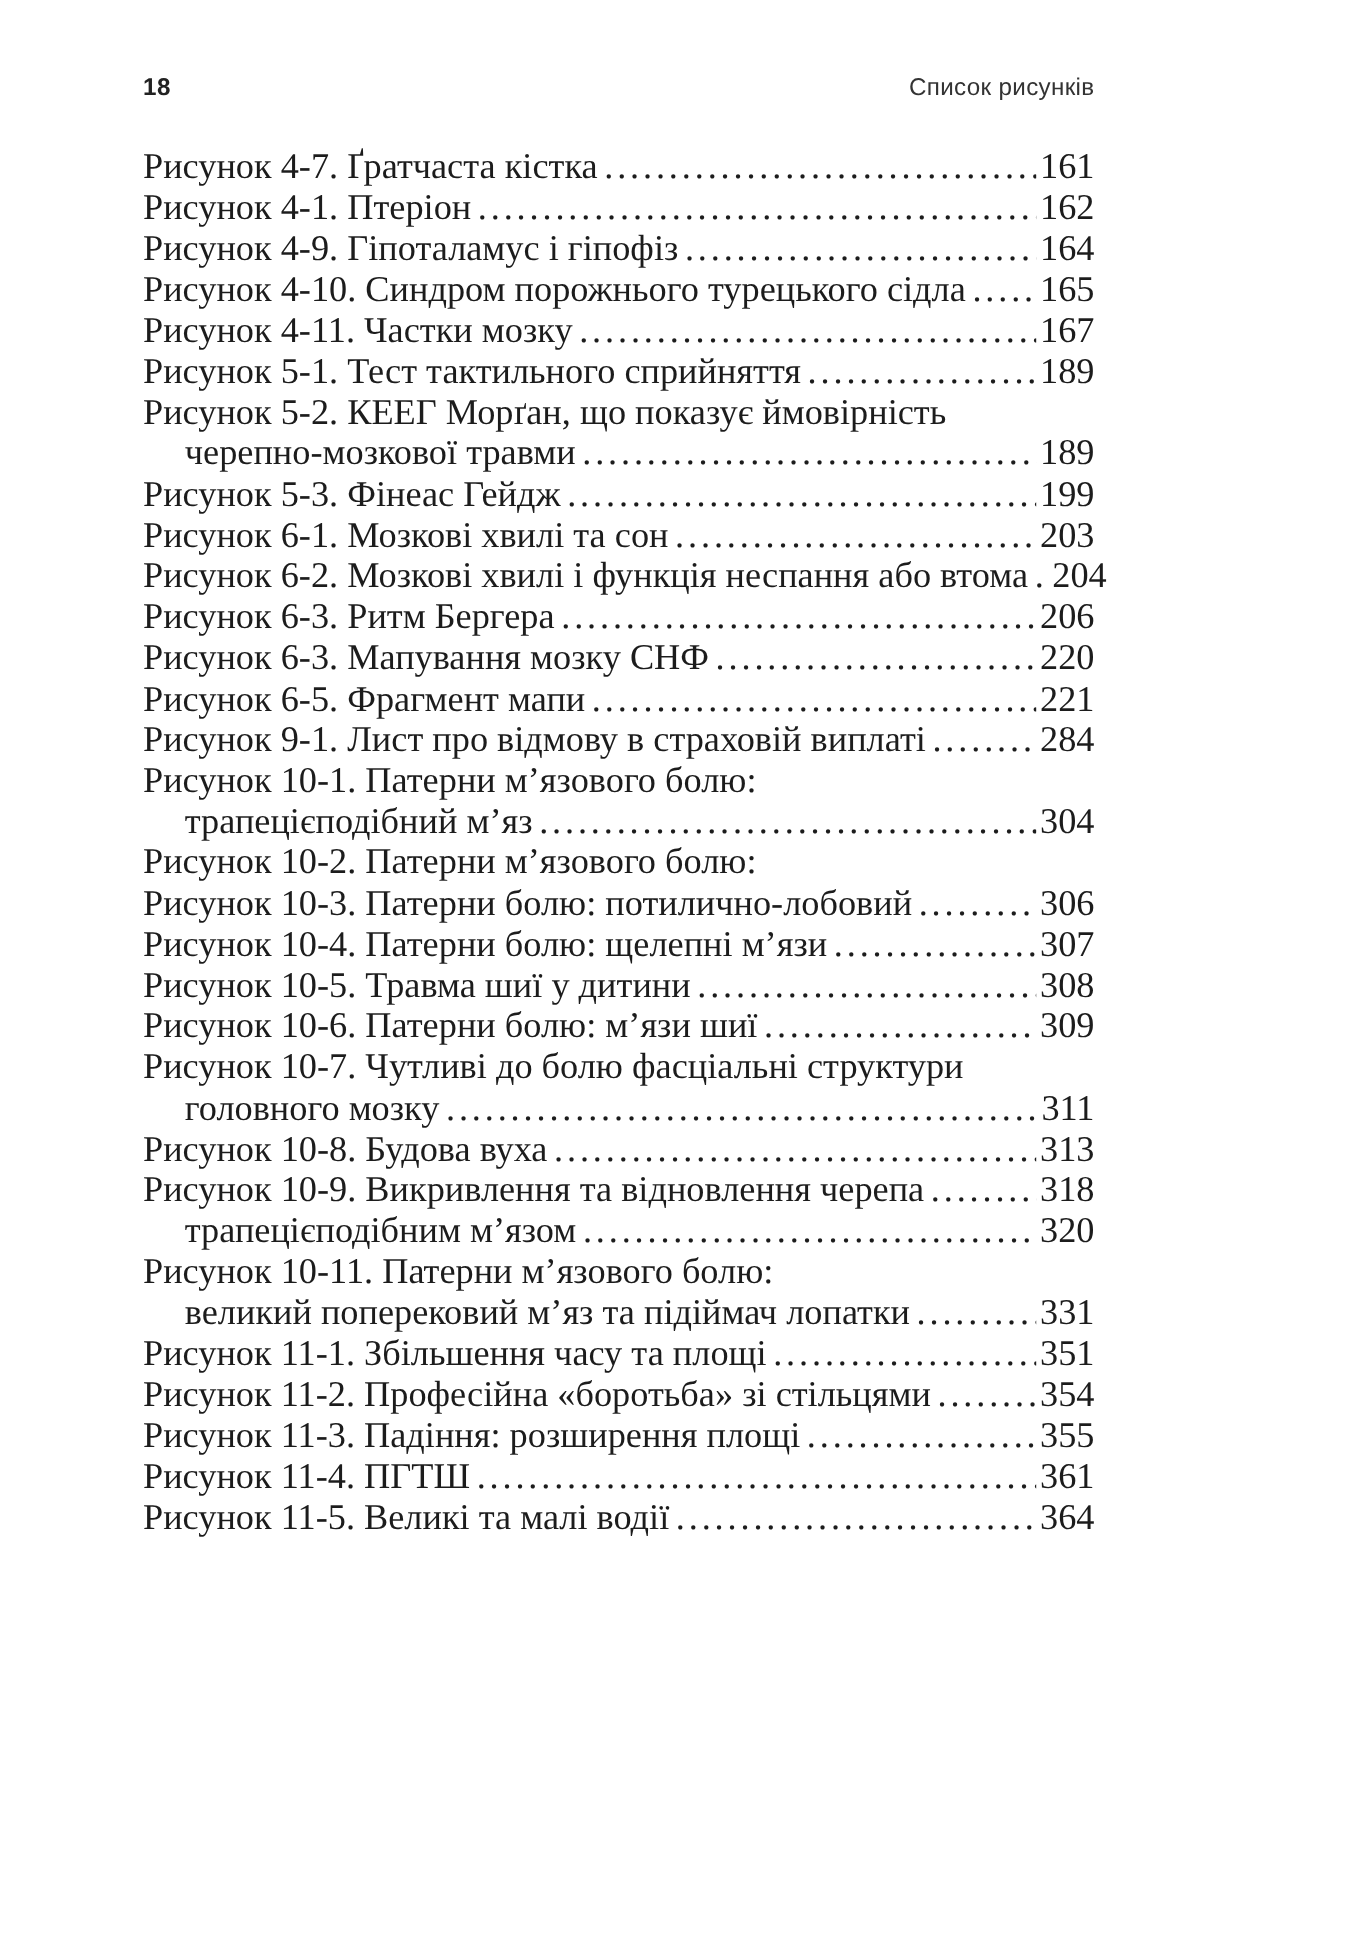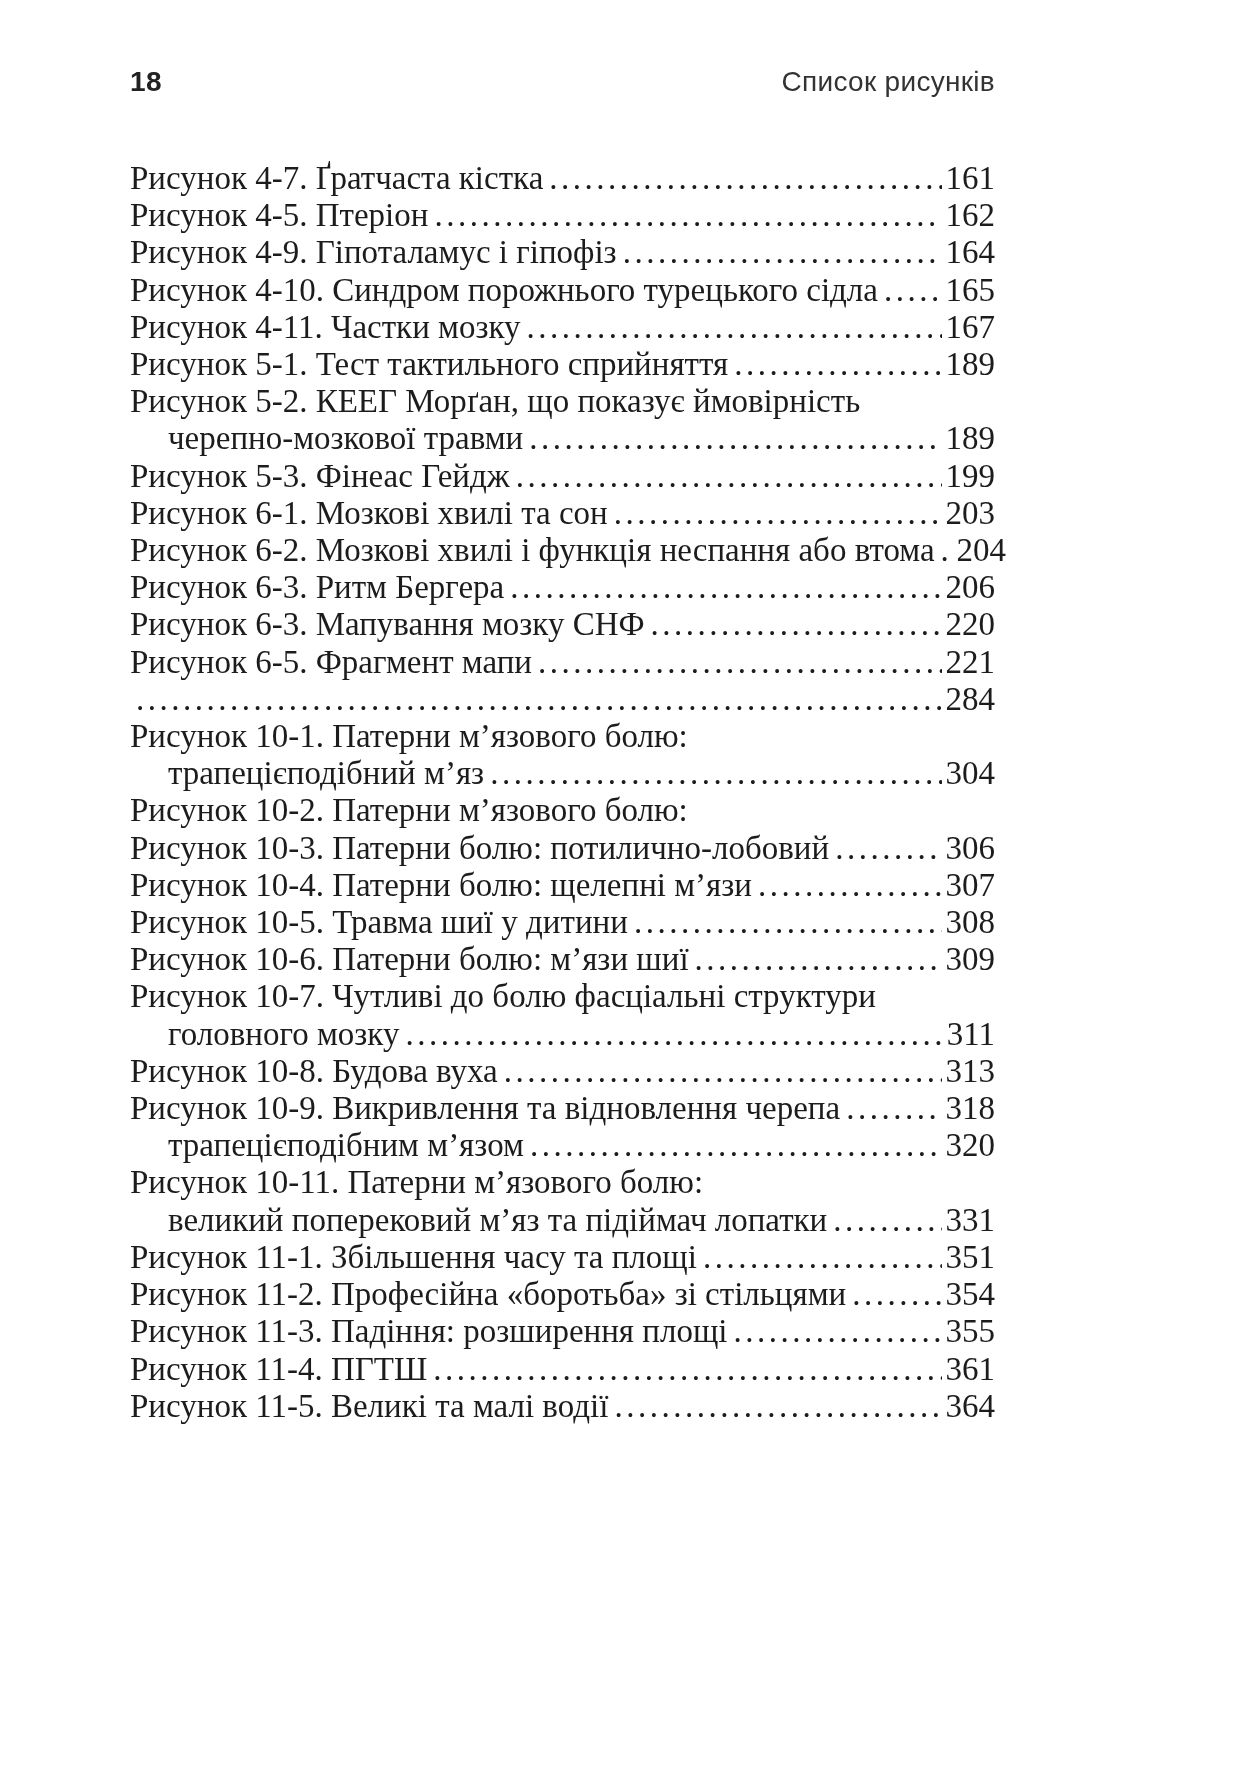--- a/index.html
+++ b/index.html
@@ -21,22 +21,22 @@
     height: 1772px;
     padding: 66px 246px 40px 130px;
     background: #ffffff;
     overflow: hidden;
   }
   .page-header {
     display: flex;
     justify-content: space-between;
     align-items: baseline;
     font-family: "Liberation Sans", "DejaVu Sans", sans-serif;
-    font-size: 28px;
-    margin-bottom: 62px;
+    font-size: 22px;
+    margin-bottom: 42px;
   }
   .folio {
     font-weight: 700;
     color: #222222;
     letter-spacing: 0.5px;
   }
   .running-title {
     font-weight: 400;
     color: #333333;
     letter-spacing: 0.3px;
@@ -85,21 +85,21 @@
   <div class="figure-list">
       <div class="entry">
         <div class="entry-line">
           <span class="entry-text">Рисунок 4-7. Ґратчаста кістка</span>
           <span class="leader"></span>
           <span class="page-num">161</span>
         </div>
       </div>
       <div class="entry">
         <div class="entry-line">
-          <span class="entry-text">Рисунок 4-5. Птеріон</span>
+          <span class="entry-text">Рисунок 4-1. Птеріон</span>
           <span class="leader"></span>
           <span class="page-num">162</span>
         </div>
       </div>
       <div class="entry">
         <div class="entry-line">
           <span class="entry-text">Рисунок 4-9. Гіпоталамус і гіпофіз</span>
           <span class="leader"></span>
           <span class="page-num">164</span>
         </div>
@@ -172,20 +172,21 @@
       </div>
       <div class="entry">
         <div class="entry-line">
           <span class="entry-text">Рисунок 6-5. Фрагмент мапи</span>
           <span class="leader"></span>
           <span class="page-num">221</span>
         </div>
       </div>
       <div class="entry">
         <div class="entry-line">
+          <span class="entry-text">Рисунок 9-1. Лист про відмову в страховій виплаті</span>
           <span class="leader"></span>
           <span class="page-num">284</span>
         </div>
       </div>
       <div class="entry">
         <div class="entry-line">
           <span class="entry-text">Рисунок 10-1. Патерни м’язового болю:</span>
         </div>
         <div class="entry-line continuation">
           <span class="entry-text">трапецієподібний м’яз</span>

